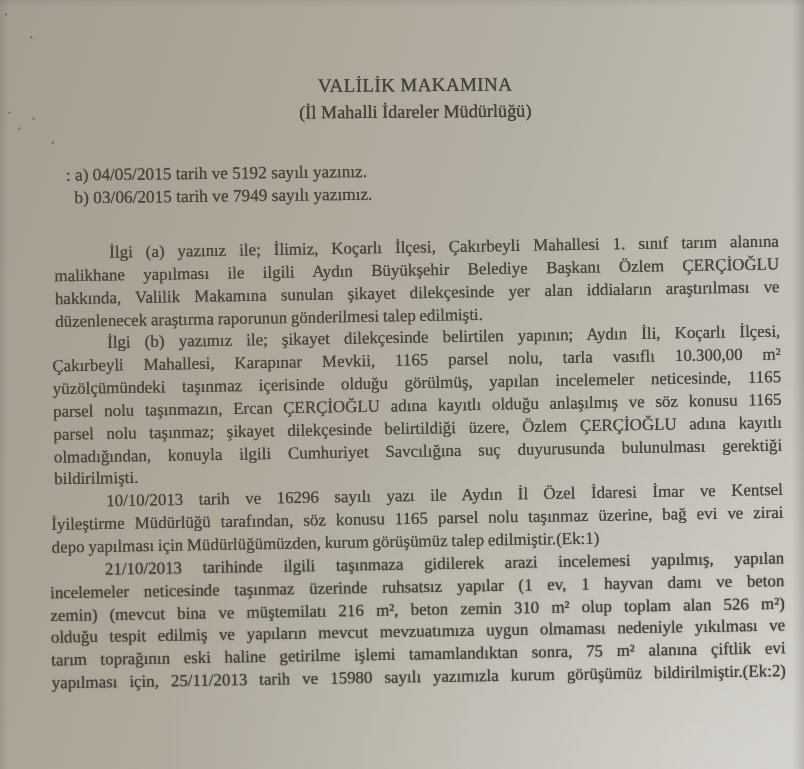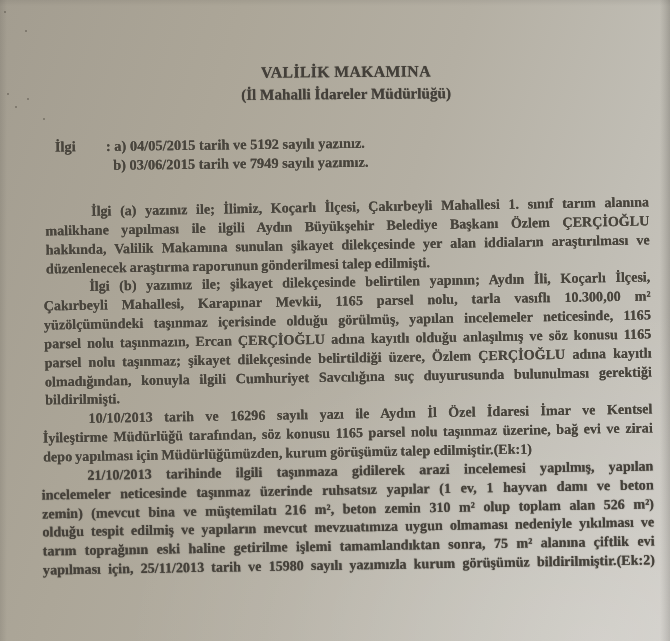--- a/index.html
+++ b/index.html
@@ -13,21 +13,20 @@
       radial-gradient(130% 95% at 90% 100%, rgba(255,255,255,0.20), rgba(255,255,255,0) 55%),
       linear-gradient(to bottom, rgba(0,0,0,0.06) 0, rgba(0,0,0,0) 6px),
       linear-gradient(to right, rgba(30,28,24,0.10) 0, rgba(30,28,24,0) 7px),
       linear-gradient(to left, rgba(45,42,36,0.22) 0, rgba(45,42,36,0.10) 5px, rgba(45,42,36,0) 10px),
       linear-gradient(108deg, #a39d90 0%, #aca698 28%, #b4afa3 54%, #c0bdb4 78%, #ccc9c3 100%);
   }
   .doc{
     position:absolute;left:40px;top:62px;width:612px;
     color:#49453d;
     filter:blur(0.35px);
-    font-weight:bold;
   }
   .headings{transform:rotate(-0.45deg);color:#44403a;}
   .h1{text-align:center;font-size:15.8px;letter-spacing:0.35px;line-height:20px;text-shadow:0 0 0.7px currentColor;}
   .h2{text-align:center;font-size:15.2px;line-height:20px;margin-top:2px;text-shadow:0 0 0.7px currentColor;}
   .refs{
     margin-top:30px;display:flex;font-size:14.4px;line-height:18.5px;
     padding-left:15px;transform:rotate(-0.7deg);text-shadow:0 0 0.6px currentColor;
   }
   .ref-label{width:51px;flex:none;}
   .ref-b{padding-left:7px;}
@@ -50,21 +49,20 @@
 
 <div id="sheet">
   <div class="doc">
 
     <div class="headings">
       <div class="h1">VALİLİK MAKAMINA</div>
       <div class="h2">(İl Mahalli İdareler Müdürlüğü)</div>
     </div>
 
     <div class="refs">
-      <div class="ref-label">İlgi</div>
       <div class="ref-lines">
         <div class="ref-line">: a) 04/05/2015 tarih ve 5192 sayılı yazınız.</div>
         <div class="ref-line ref-b">b) 03/06/2015 tarih ve 7949 sayılı yazımız.</div>
       </div>
     </div>
 
     <div class="docbody">
       <div class="para p1">
         <div class="line indent">İlgi (a) yazınız ile; İlimiz, Koçarlı İlçesi, Çakırbeyli Mahallesi 1. sınıf tarım alanına</div>
         <div class="line">malikhane yapılması ile ilgili Aydın Büyükşehir Belediye Başkanı Özlem ÇERÇİOĞLU</div>

